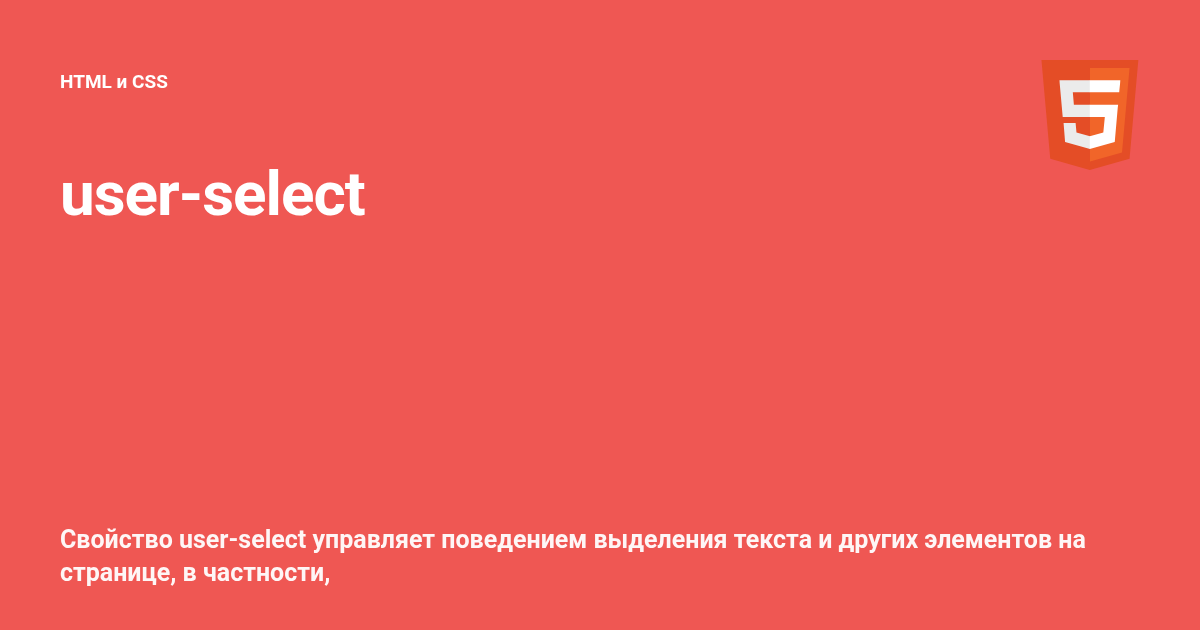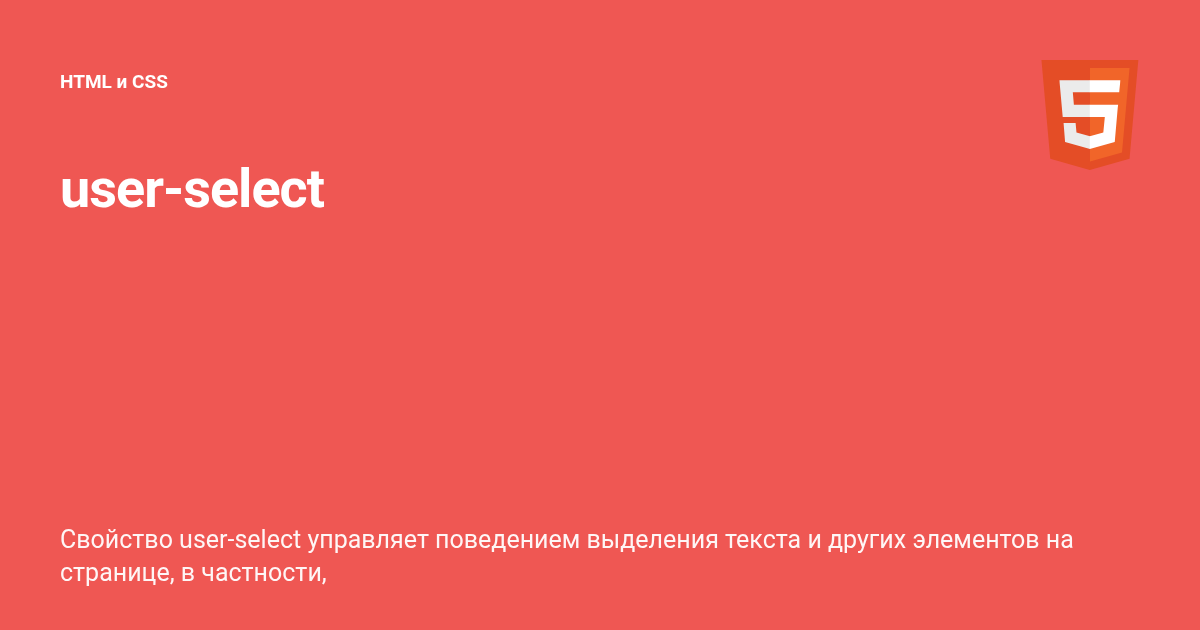--- a/index.html
+++ b/index.html
@@ -18,33 +18,33 @@
     .content {
       padding: 70px 60px 0 60px;
       color: #ffffff;
     }
     .category {
       font-size: 19px;
       font-weight: 700;
       color: #ffffff;
     }
     .title {
-      font-size: 54px;
+      font-size: 62px;
       font-weight: 700;
       color: #ffffff;
       margin-top: 64px;
       letter-spacing: -1px;
     }
     .description {
       position: absolute;
       bottom: 40px;
       left: 60px;
       right: 60px;
       font-size: 25px;
-      font-weight: 400;
+      font-weight: 700;
       color: #ffffff;
       line-height: 1.35;
       opacity: 0.95;
     }
     .logo {
       position: absolute;
       top: 60px;
       right: 55px;
       width: 110px;
       height: 130px;

